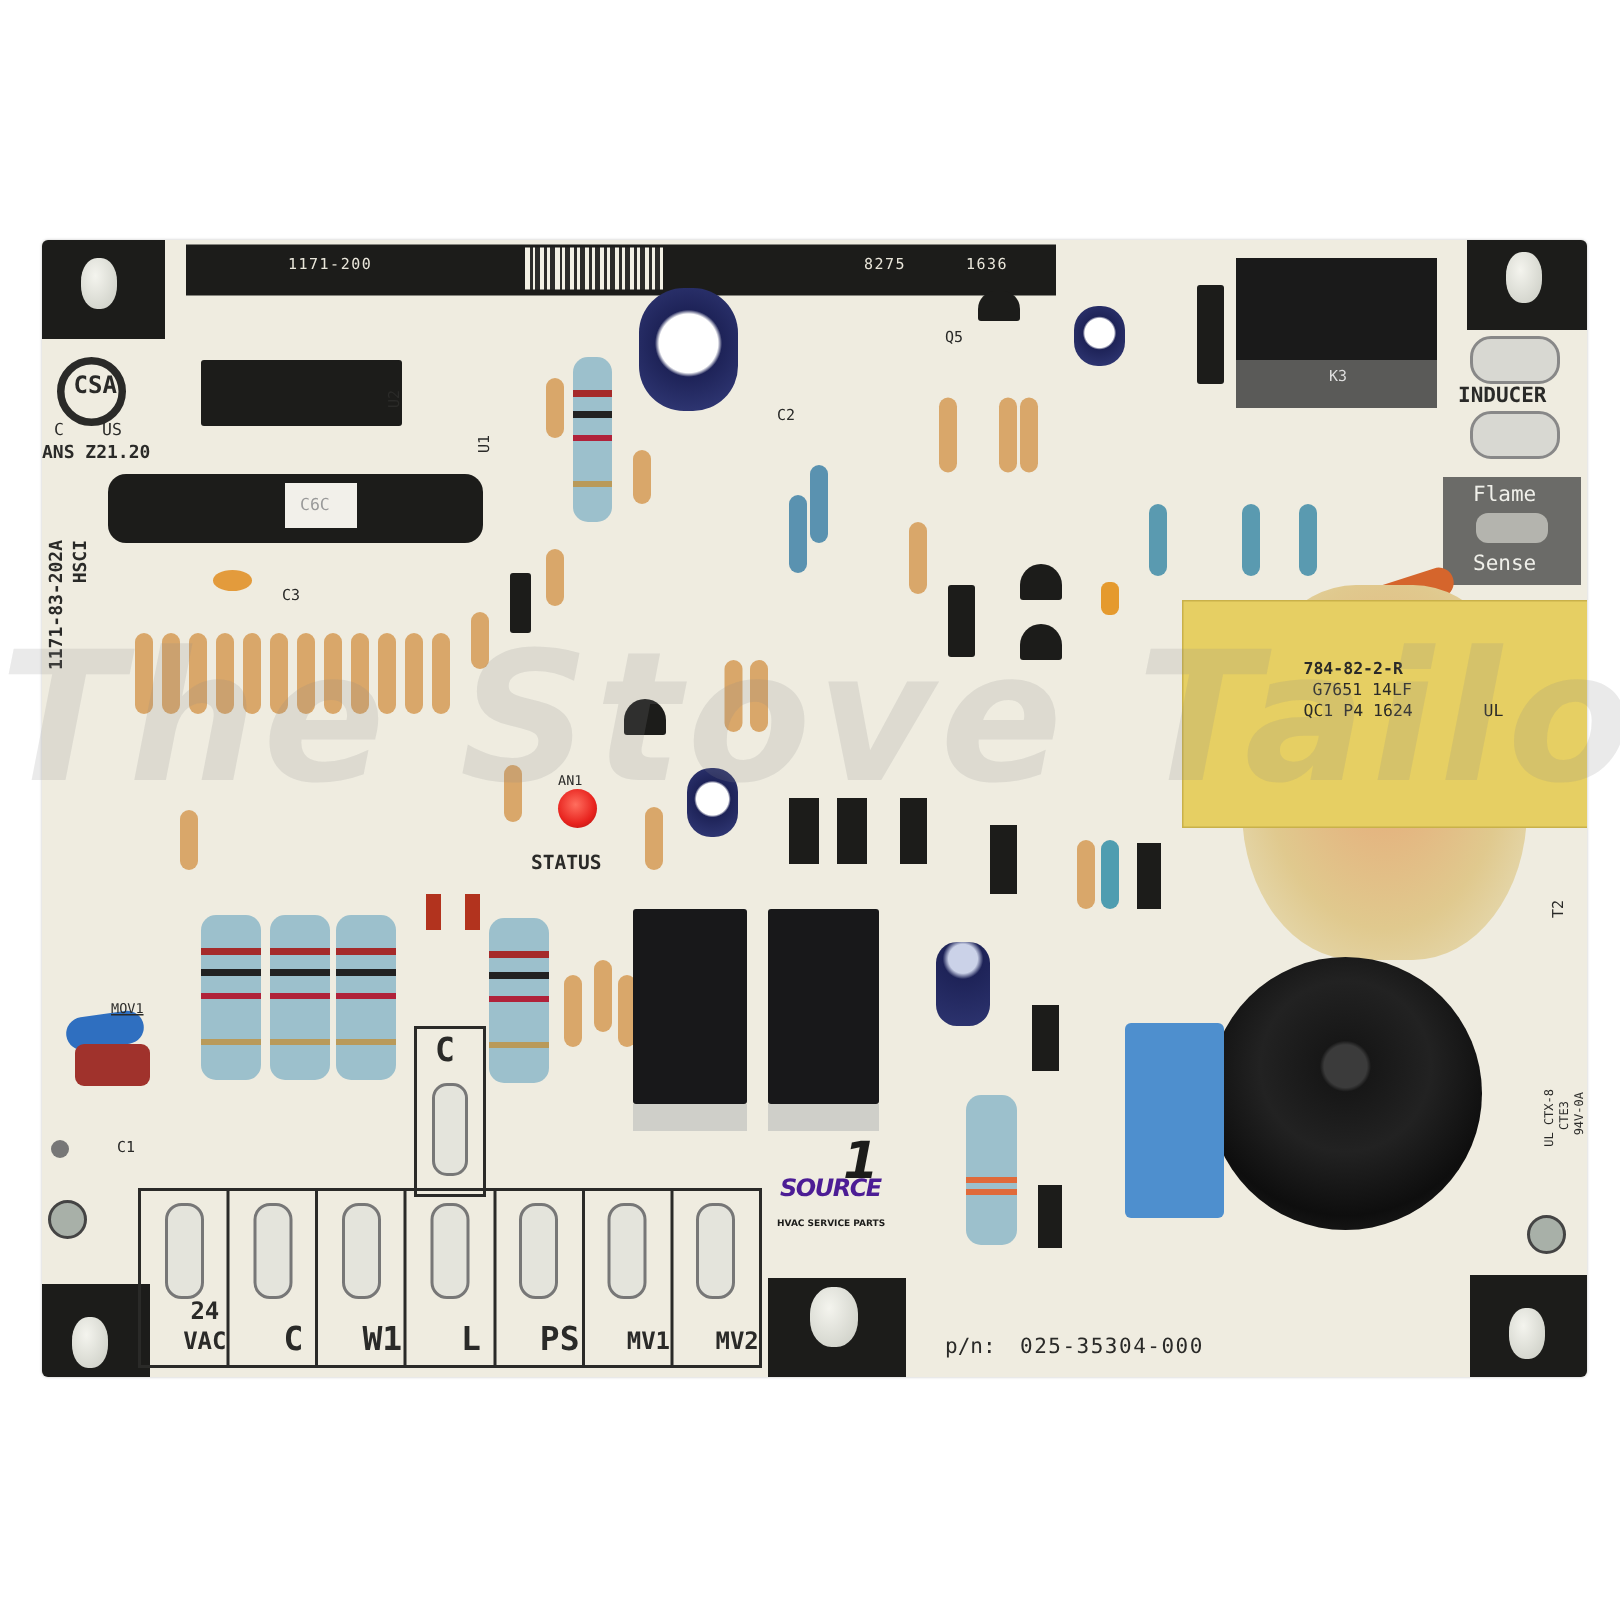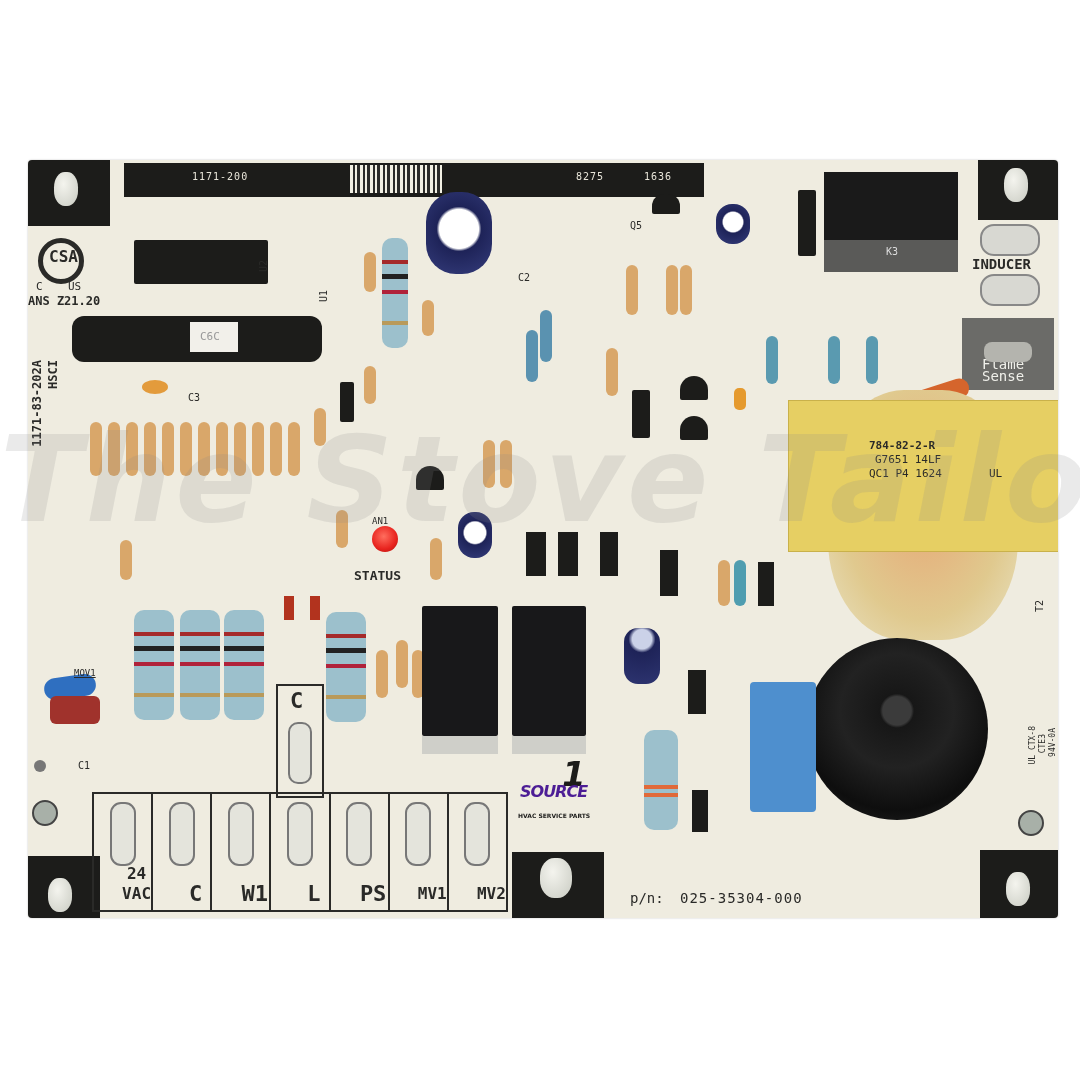--- a/index.html
+++ b/index.html
@@ -154,21 +154,21 @@
   <span class="lbl" style="left:326px;top:408px;font-size:13px;font-weight:bold;">STATUS</span>
 
   <div class="relay" style="left:394px;top:446px;width:76px;height:130px;"></div>
   <div class="relay" style="left:484px;top:446px;width:74px;height:130px;"></div>
   <div class="abs" style="left:796px;top:12px;width:134px;height:100px;background:linear-gradient(180deg,#1a1a1a 0 68%,#5a5a58 68%);"></div>
 
   <div class="abs" style="left:952px;top:64px;width:56px;height:28px;border:2px solid #888;border-radius:14px;background:#d8d8d2;"></div>
   <span class="lbl" style="left:944px;top:96px;font-size:14px;font-weight:bold;">INDUCER</span>
   <div class="abs" style="left:952px;top:114px;width:56px;height:28px;border:2px solid #888;border-radius:14px;background:#d8d8d2;"></div>
   <div class="abs" style="left:934px;top:158px;width:92px;height:72px;background:#6b6b68;">
-    <span class="lbl" style="left:20px;top:4px;color:#f0f0ea;font-size:14px;margin-top:34px;">Flame</span>
+    <span class="lbl" style="left:20px;top:4px;color:#f0f0ea;font-size:14px;">Flame</span>
     <div class="abs" style="left:22px;top:24px;width:48px;height:20px;background:#b4b4ae;border-radius:8px;"></div>
     <span class="lbl" style="left:20px;top:50px;color:#f0f0ea;font-size:14px;">Sense</span>
   </div>
   <div class="abs" style="left:886px;top:224px;width:56px;height:20px;background:#d5652c;border-radius:10px;transform:rotate(-18deg);"></div>
 
   <div class="coil"></div>
   <div class="transformer">
     <span class="lbl" style="left:80px;top:38px;font-size:11px;font-weight:bold;">784-82-2-R</span>
     <span class="lbl" style="left:86px;top:52px;font-size:11px;">G7651 14LF</span>
     <span class="lbl" style="left:80px;top:66px;font-size:11px;">QC1  P4  1624</span>

